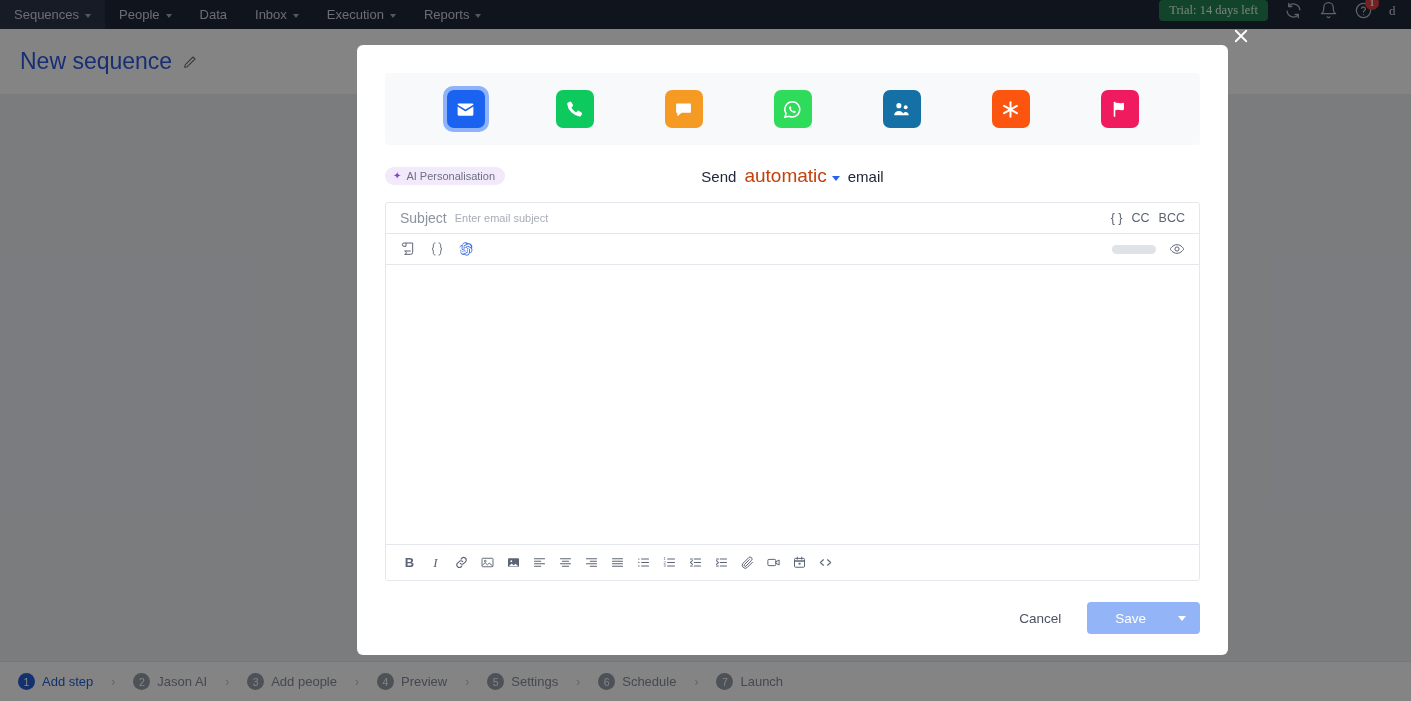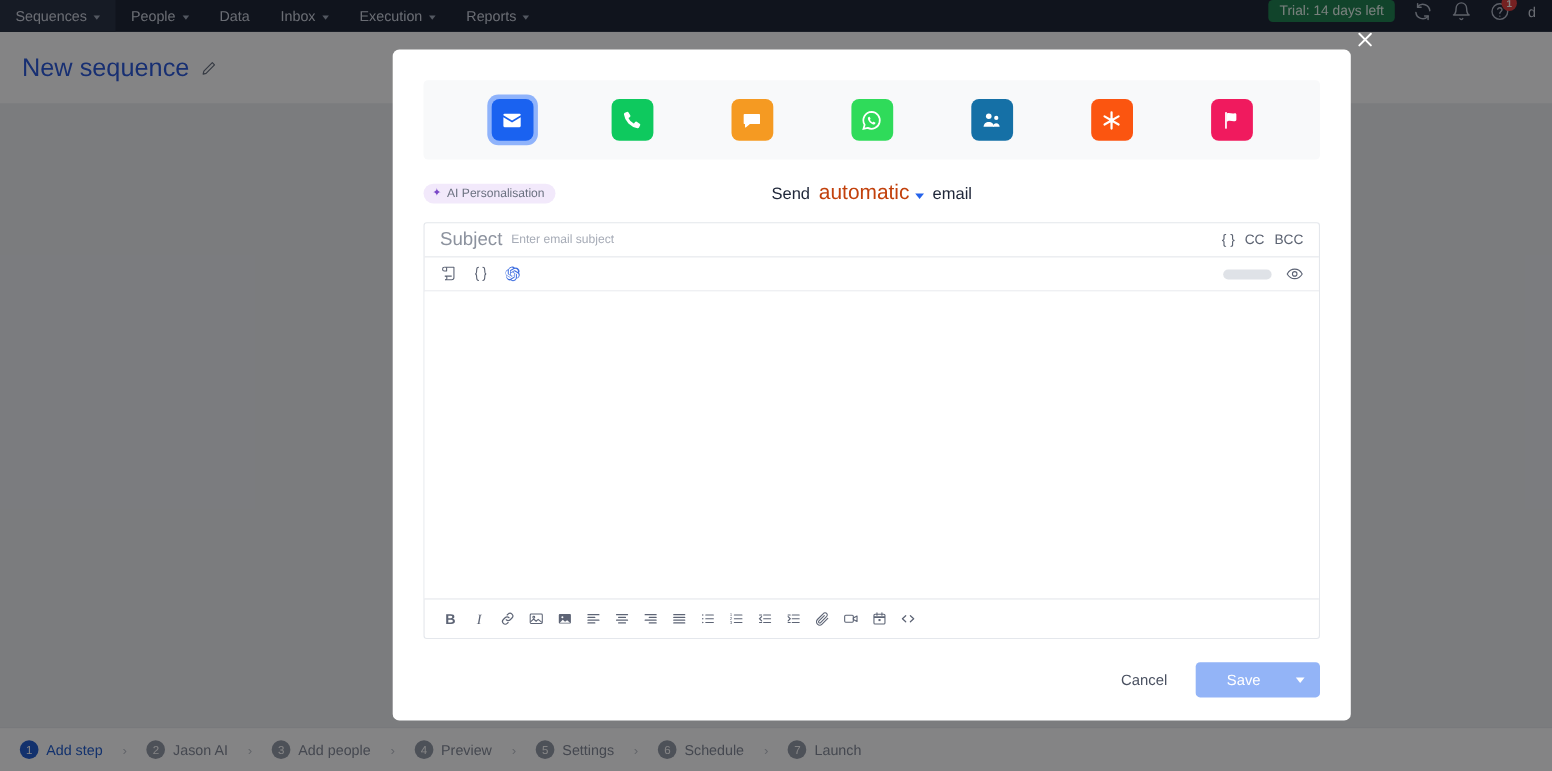--- a/index.html
+++ b/index.html
@@ -26,20 +26,21 @@
   }
   .nav-item.active { background: #1b2437; }
   .nav-caret {
     width: 0; height: 0; border-left: 3.5px solid transparent;
     border-right: 3.5px solid transparent; border-top: 4px solid #9aa3b4;
     display: inline-block; position: relative; top: 1px;
   }
   .nav-right {
     margin-left: auto; display: flex; align-items: center; gap: 16px;
     padding-right: 6px;
+    font-family: Liberation Serif, serif;
   }
   .trial-badge {
     background: #0f7a43; color: #e9f7ef; font-size: 12.5px;
     padding: 3px 10px; border-radius: 4px; white-space: nowrap;
   }
   .nav-ico { width: 19px; height: 19px; color: #aeb6c4; position: relative; cursor: pointer; }
   .nav-ico svg { display: block; width: 19px; height: 19px; }
   .badge-dot {
     position: absolute; top: -5px; right: -6px;
     background: #e03030; color: #fff; font-size: 9px; font-weight: bold;
@@ -139,21 +140,21 @@
   
   .editor {
     margin: 15px 28px 0 28px;
     border: 1px solid #e4e7ec; border-radius: 3px;
     display: flex; flex-direction: column; flex: 1 1 auto; min-height: 0;
   }
   .subject-row {
     height: 31px; border-bottom: 1px solid #e4e7ec;
     display: flex; align-items: center; padding: 0 14px; gap: 8px;
   }
-  .subject-label { font-size: 17px; color: #8c929e; }
+  .subject-label { font-size: 14px; color: #8c929e; }
   .subject-input {
     border: none; outline: none; flex: 1; font-size: 11px;
     color: #2a2f3a; font-family: "Liberation Sans", sans-serif;
   }
   .subject-input::placeholder { color: #a7acb7; }
   .subject-actions { display: flex; align-items: center; gap: 9px; }
   .sa { font-size: 12.5px; color: #5c6372; cursor: pointer; white-space: nowrap; }
 
   .tool-row {
     height: 31px; border-bottom: 1px solid #e4e7ec;

